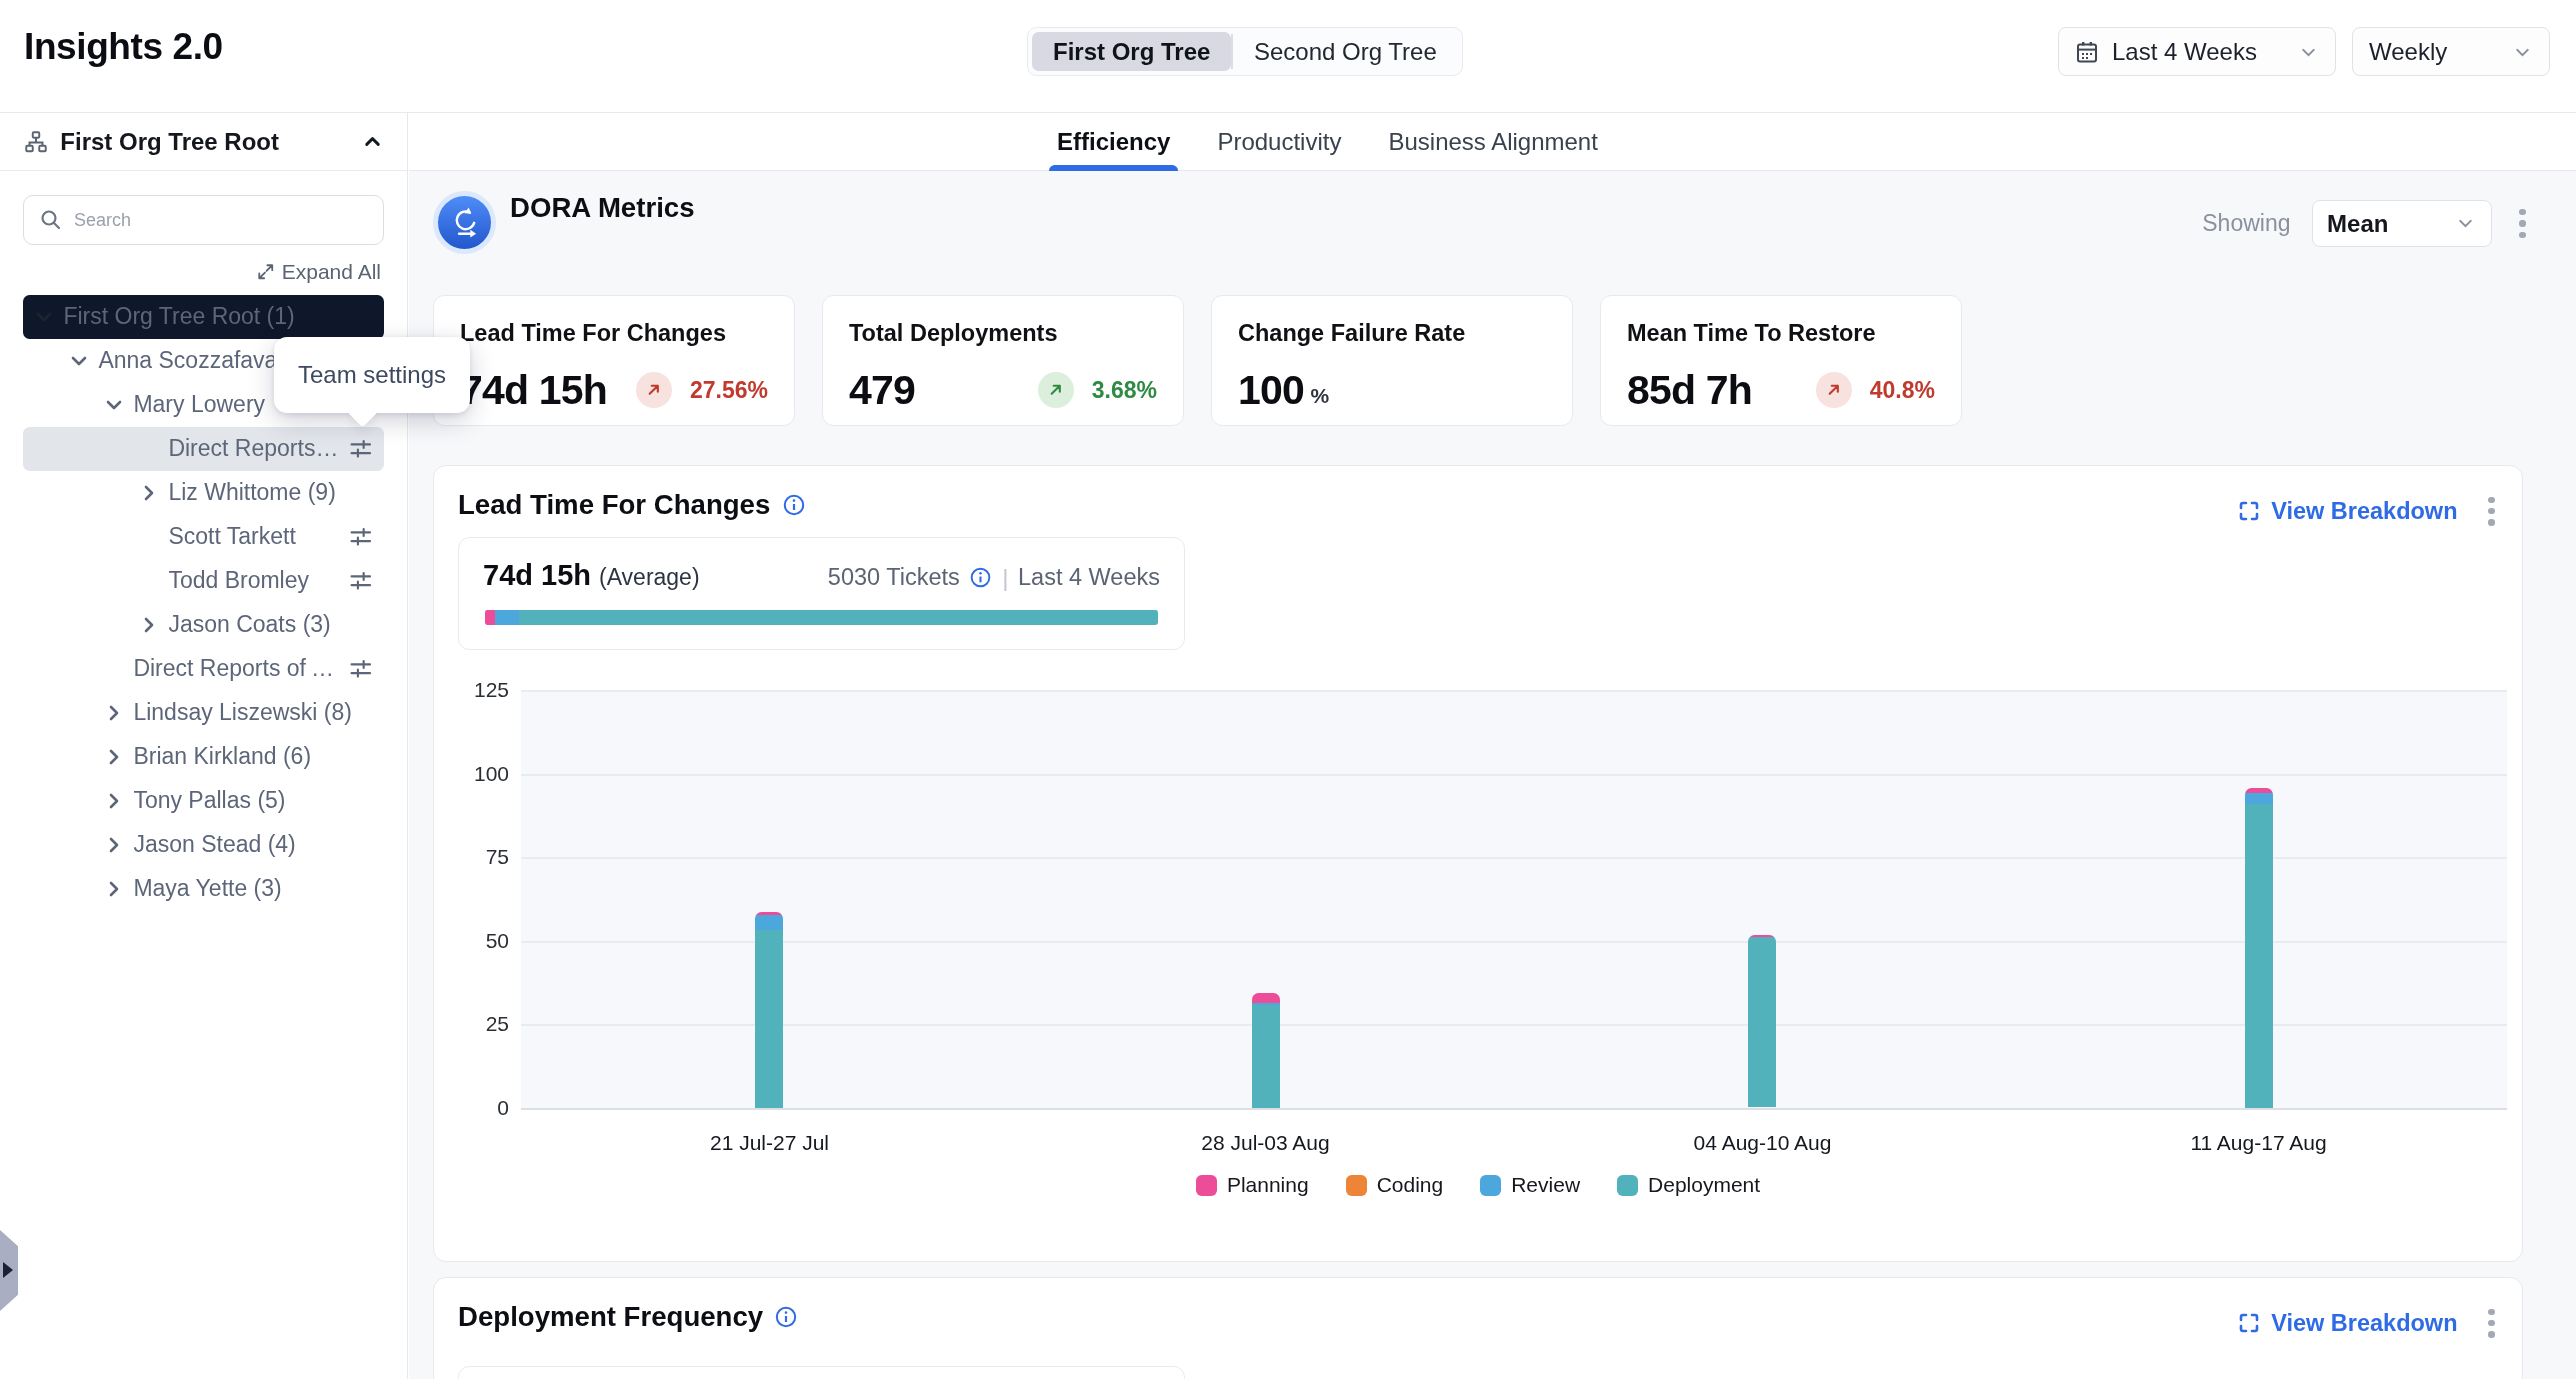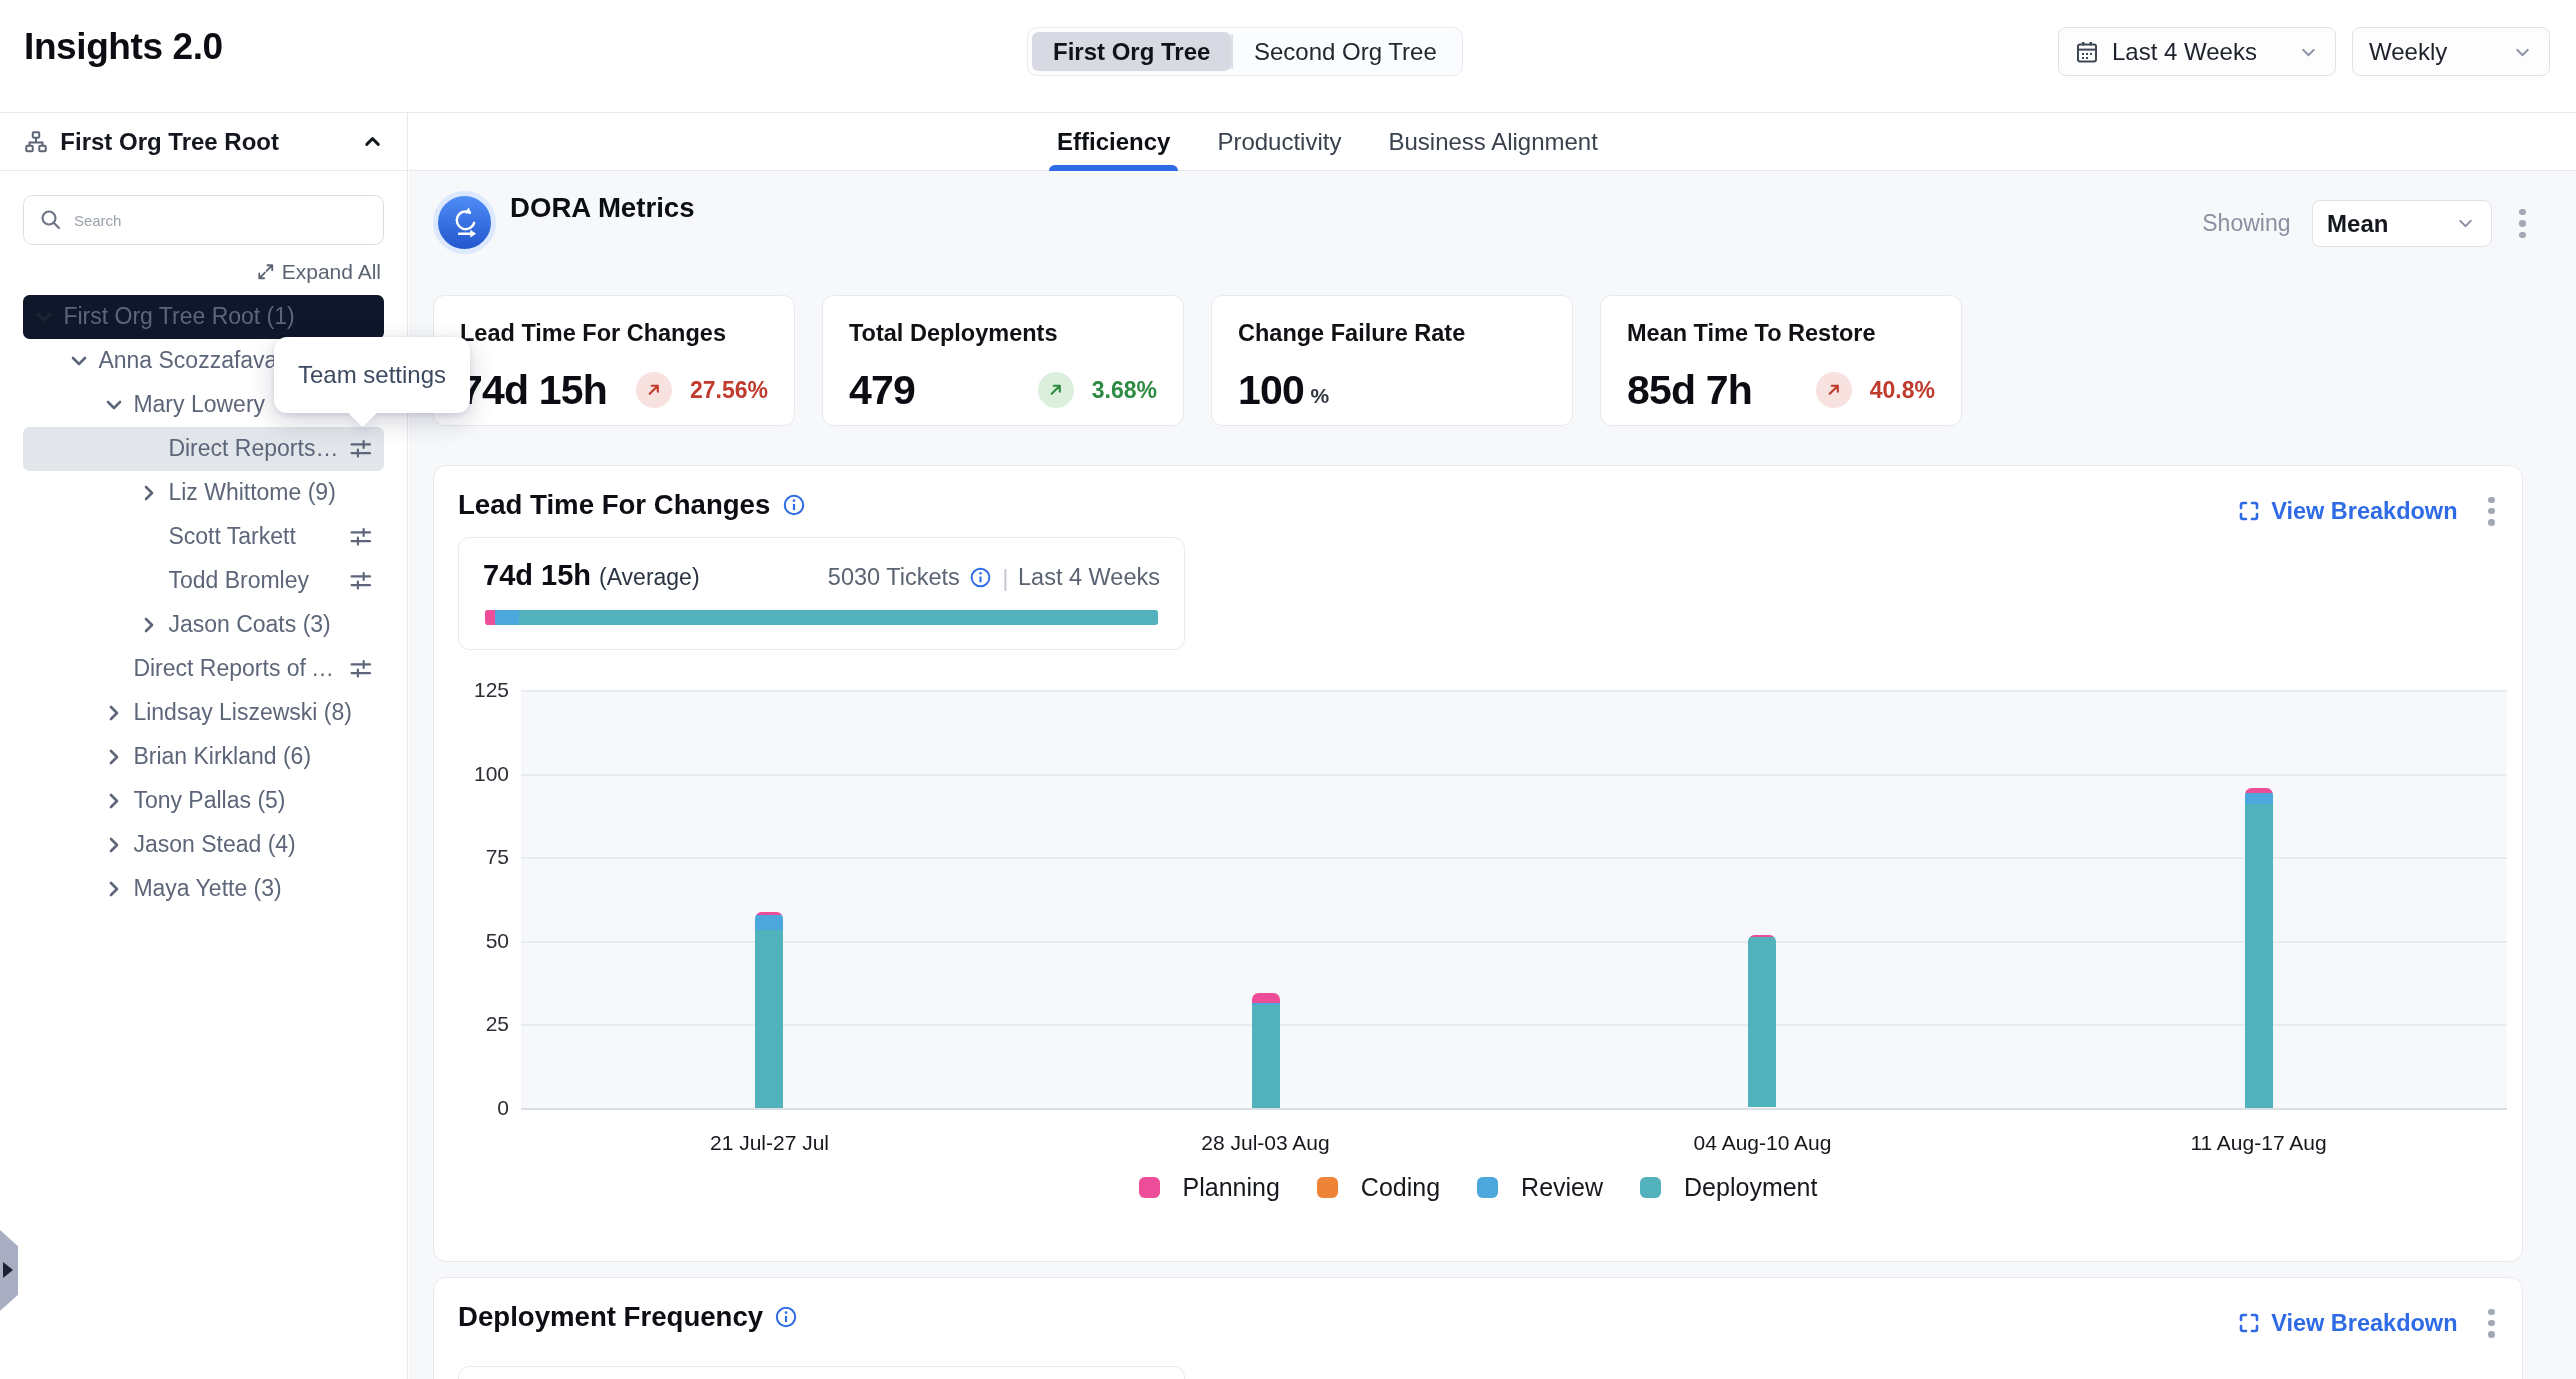--- a/index.html
+++ b/index.html
@@ -17,21 +17,21 @@
   .select-box { height:49px; background:#fdfdfe; border:1.6px solid #dfe2e9; border-radius:8px; display:flex; align-items:center; gap:13px; padding:0 16px; font-size:24px; font-weight:500; color:#1c212b; }
   .select-box .spacer { flex:1; }
   .chev { width:21px; height:21px; flex:none; }
   .w-date { width:278px; } .w-gran { width:198px; }
 
   
   .sidebar { position:absolute; left:0; top:113px; width:408px; height:1266px; background:#fff; border-right:1.6px solid #e5e8ed; z-index:4; }
   .sidebar-head { height:58px; border-bottom:1.6px solid #e8eaef; display:flex; align-items:center; gap:11.3px; padding:0 23px; }
   .sidebar-title { font-size:24px; font-weight:700; color:#14171e; flex:1; }
   .search-box { margin:24px 23px 0 23px; height:50px; border:1.6px solid #d9dde4; border-radius:9.7px; display:flex; align-items:center; gap:11.3px; padding:0 14.6px; background:#fff; }
-  .search-box input { border:none; outline:none; font-size:15px; flex:1; color:#30353f; font-family:"Liberation Sans",sans-serif; background:transparent; }
+  .search-box input { border:none; outline:none; font-size:18px; flex:1; color:#30353f; font-family:"Liberation Sans",sans-serif; background:transparent; }
   .search-box input::placeholder { color:#9aa1ad; }
   .expand-row { margin-top:14.6px; display:flex; justify-content:flex-end; align-items:center; gap:6.5px; padding-right:26px; font-size:21px; color:#5b6473; cursor:pointer; }
   .tree { margin-top:11.3px; }
   .tree-row { height:44px; margin:0 23px; border-radius:6.5px; display:flex; align-items:center; padding-left:6.5px; padding-right:9.7px; font-size:23px; color:#5d6679; cursor:pointer; }
   .tree-row.highlight { background:#0f172a; }
   .tree-row.selected { background:#e2e5ea; }
   .tree-indent { flex:none; }
   .tree-chev { width:29px; height:29px; flex:none; display:flex; align-items:center; justify-content:center; }
   .tree-label { flex:1; margin-left:4.9px; white-space:nowrap; overflow:hidden; text-overflow:ellipsis; }
   .tree-settings { width:27.6px; height:27.6px; flex:none; margin-left:6.5px; }
@@ -97,21 +97,21 @@
 
   
   .plot { position:absolute; left:87px; top:225px; width:1986px; height:417px; background:#f6f8fb; }
   .gridline { position:absolute; left:0; right:0; height:1.6px; background:#e8ebef; }
   .gridline.zero { background:#dcdfe4; }
   .ytick { position:absolute; width:75px; text-align:right; font-size:21px; color:#2a2e35; left:0; }
   .xlabel { position:absolute; width:211px; text-align:center; font-size:21px; color:#15181d; top:665px; }
   .bar { position:absolute; bottom:0; width:27.6px; border-radius:6.5px 6.5px 0 0; overflow:hidden; display:flex; flex-direction:column; cursor:pointer; }
   .bar i { width:100%; flex:none; }
   .legend { position:absolute; left:0; right:0; top:707px; display:flex; justify-content:center; gap:37px; }
-  .legend-item { display:flex; align-items:center; gap:23px; font-size:25px; color:#15181d; cursor:pointer; }
+  .legend-item { display:flex; align-items:center; gap:10px; font-size:21px; color:#15181d; cursor:pointer; }
   .legend-item .sw { width:21px; height:21px; border-radius:5.7px; }
 
   .partial-card { position:absolute; left:24px; top:88px; width:727px; height:73px; border:1.6px solid #e8eaef; border-radius:11.3px; background:#fff; }
 
   
   .handle { position:absolute; left:0; top:1230px; width:18px; height:81px; background:#a9aec2; z-index:50;
             clip-path:polygon(0 0, 100% 20%, 100% 80%, 0 100%); cursor:pointer; }
   .handle::after { content:""; position:absolute; left:3.2px; top:32px; border-left:10.5px solid #1a2233; border-top:8px solid transparent; border-bottom:8px solid transparent; }
 </style>
 </head>

